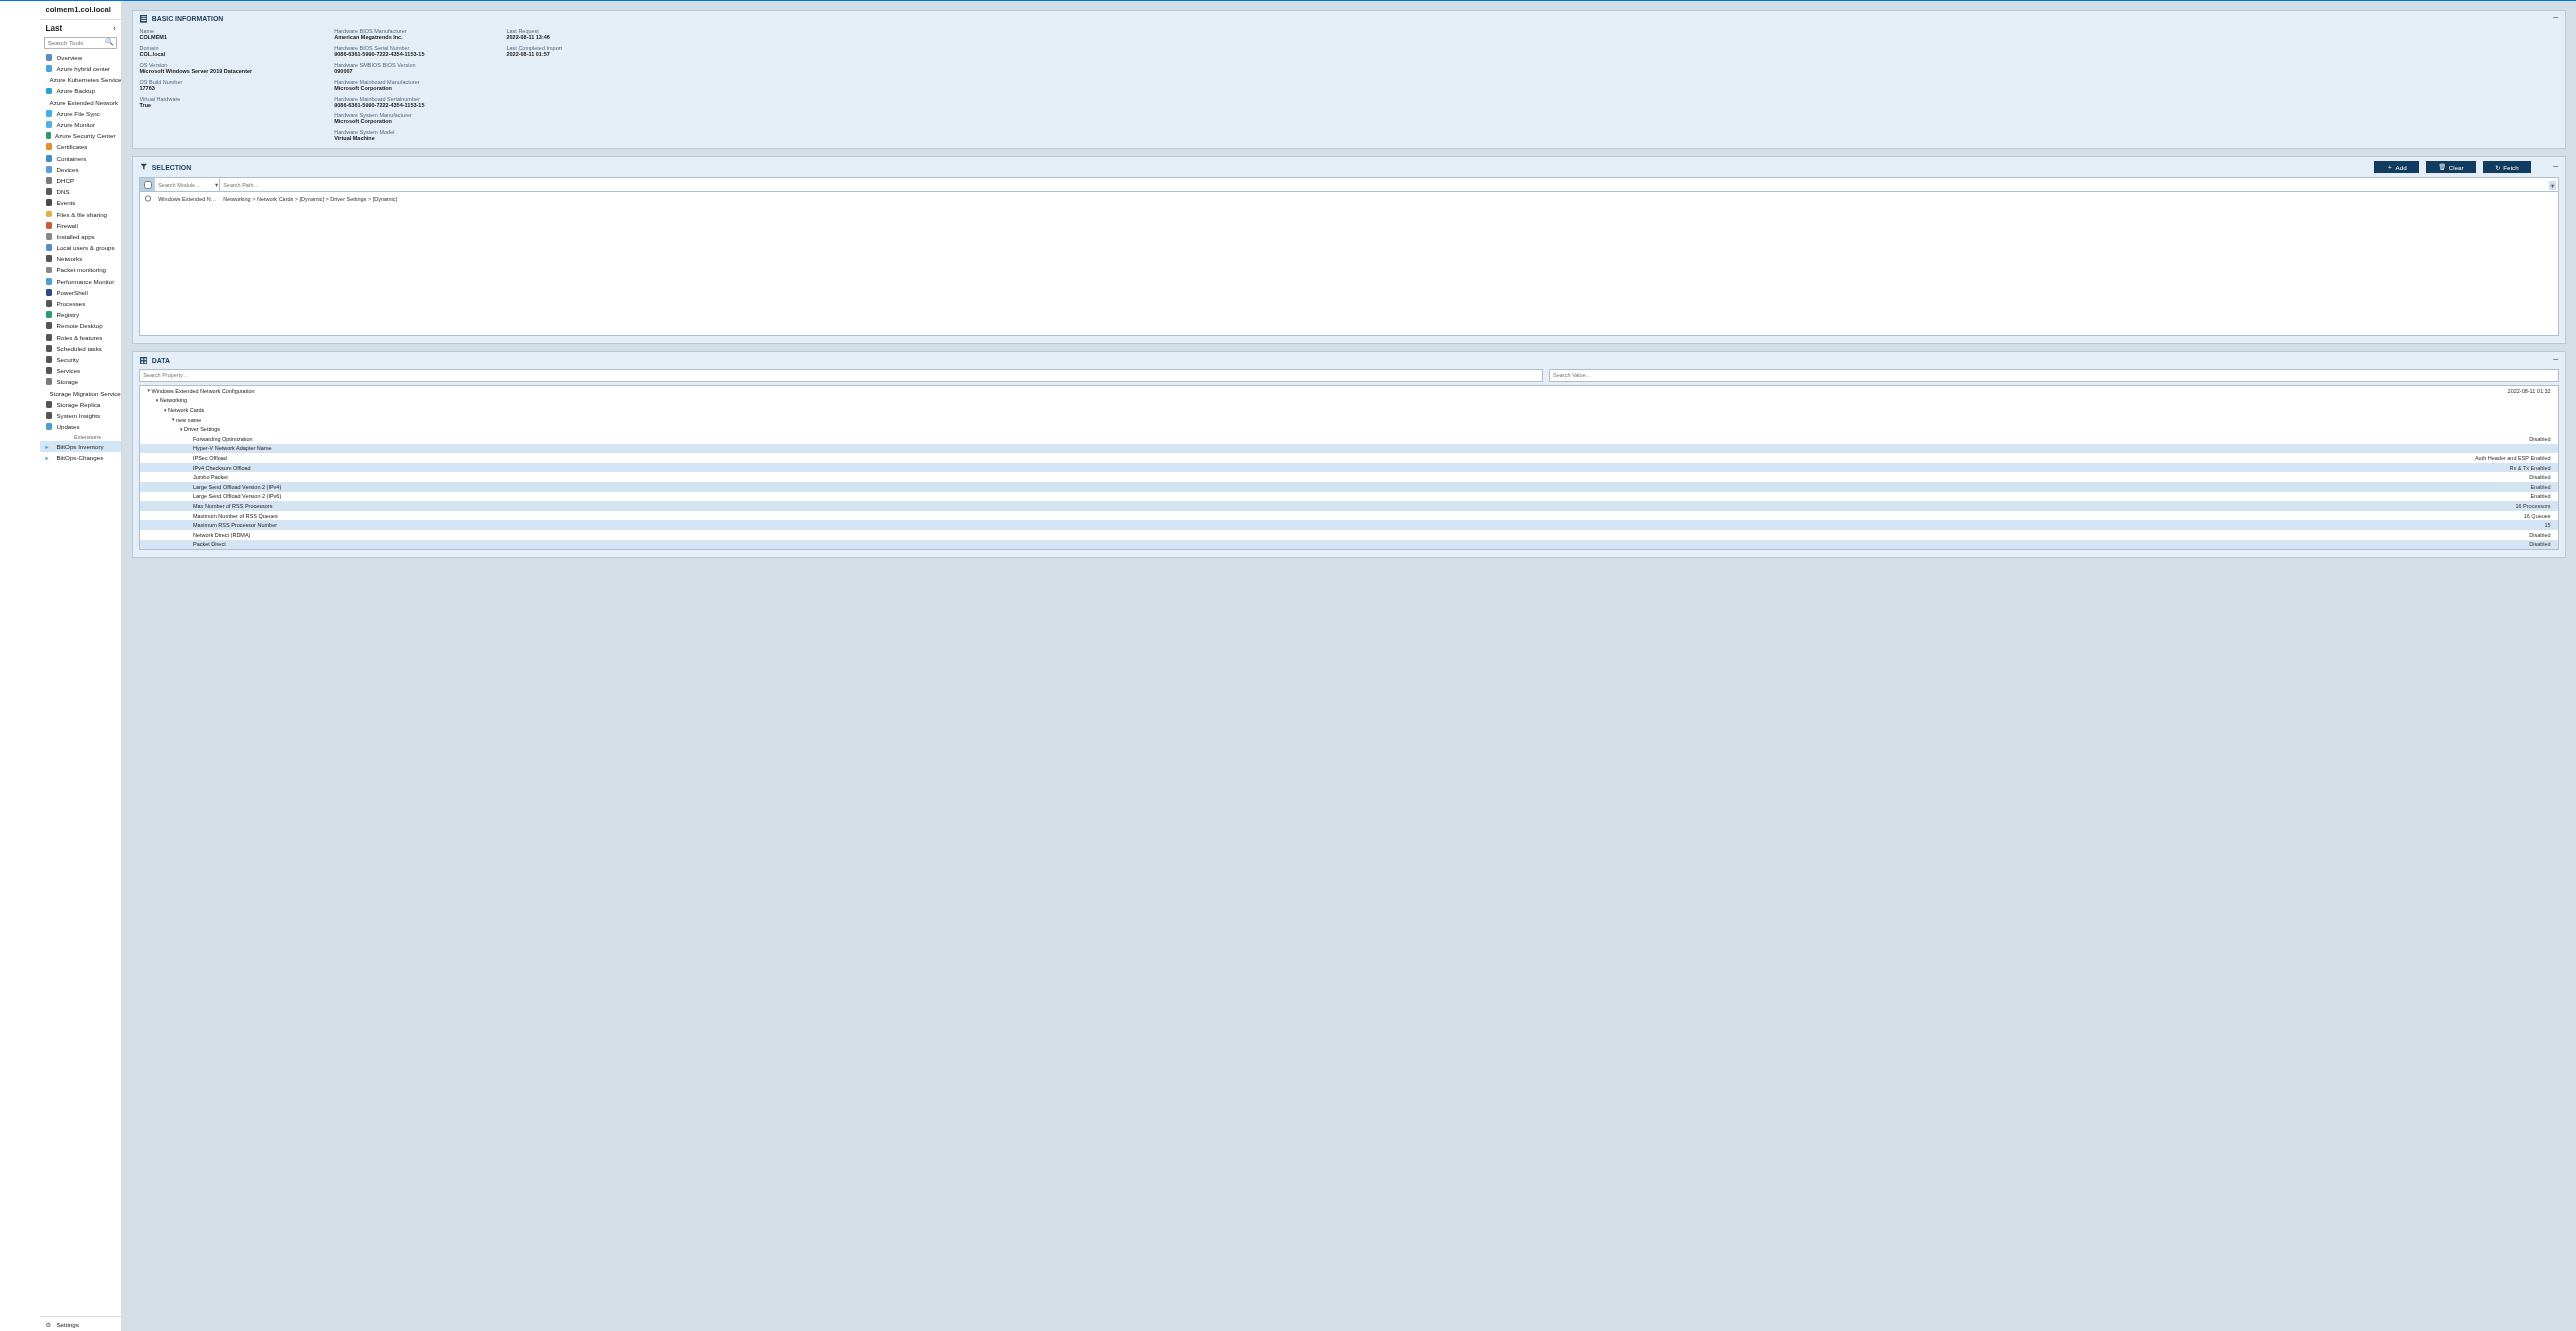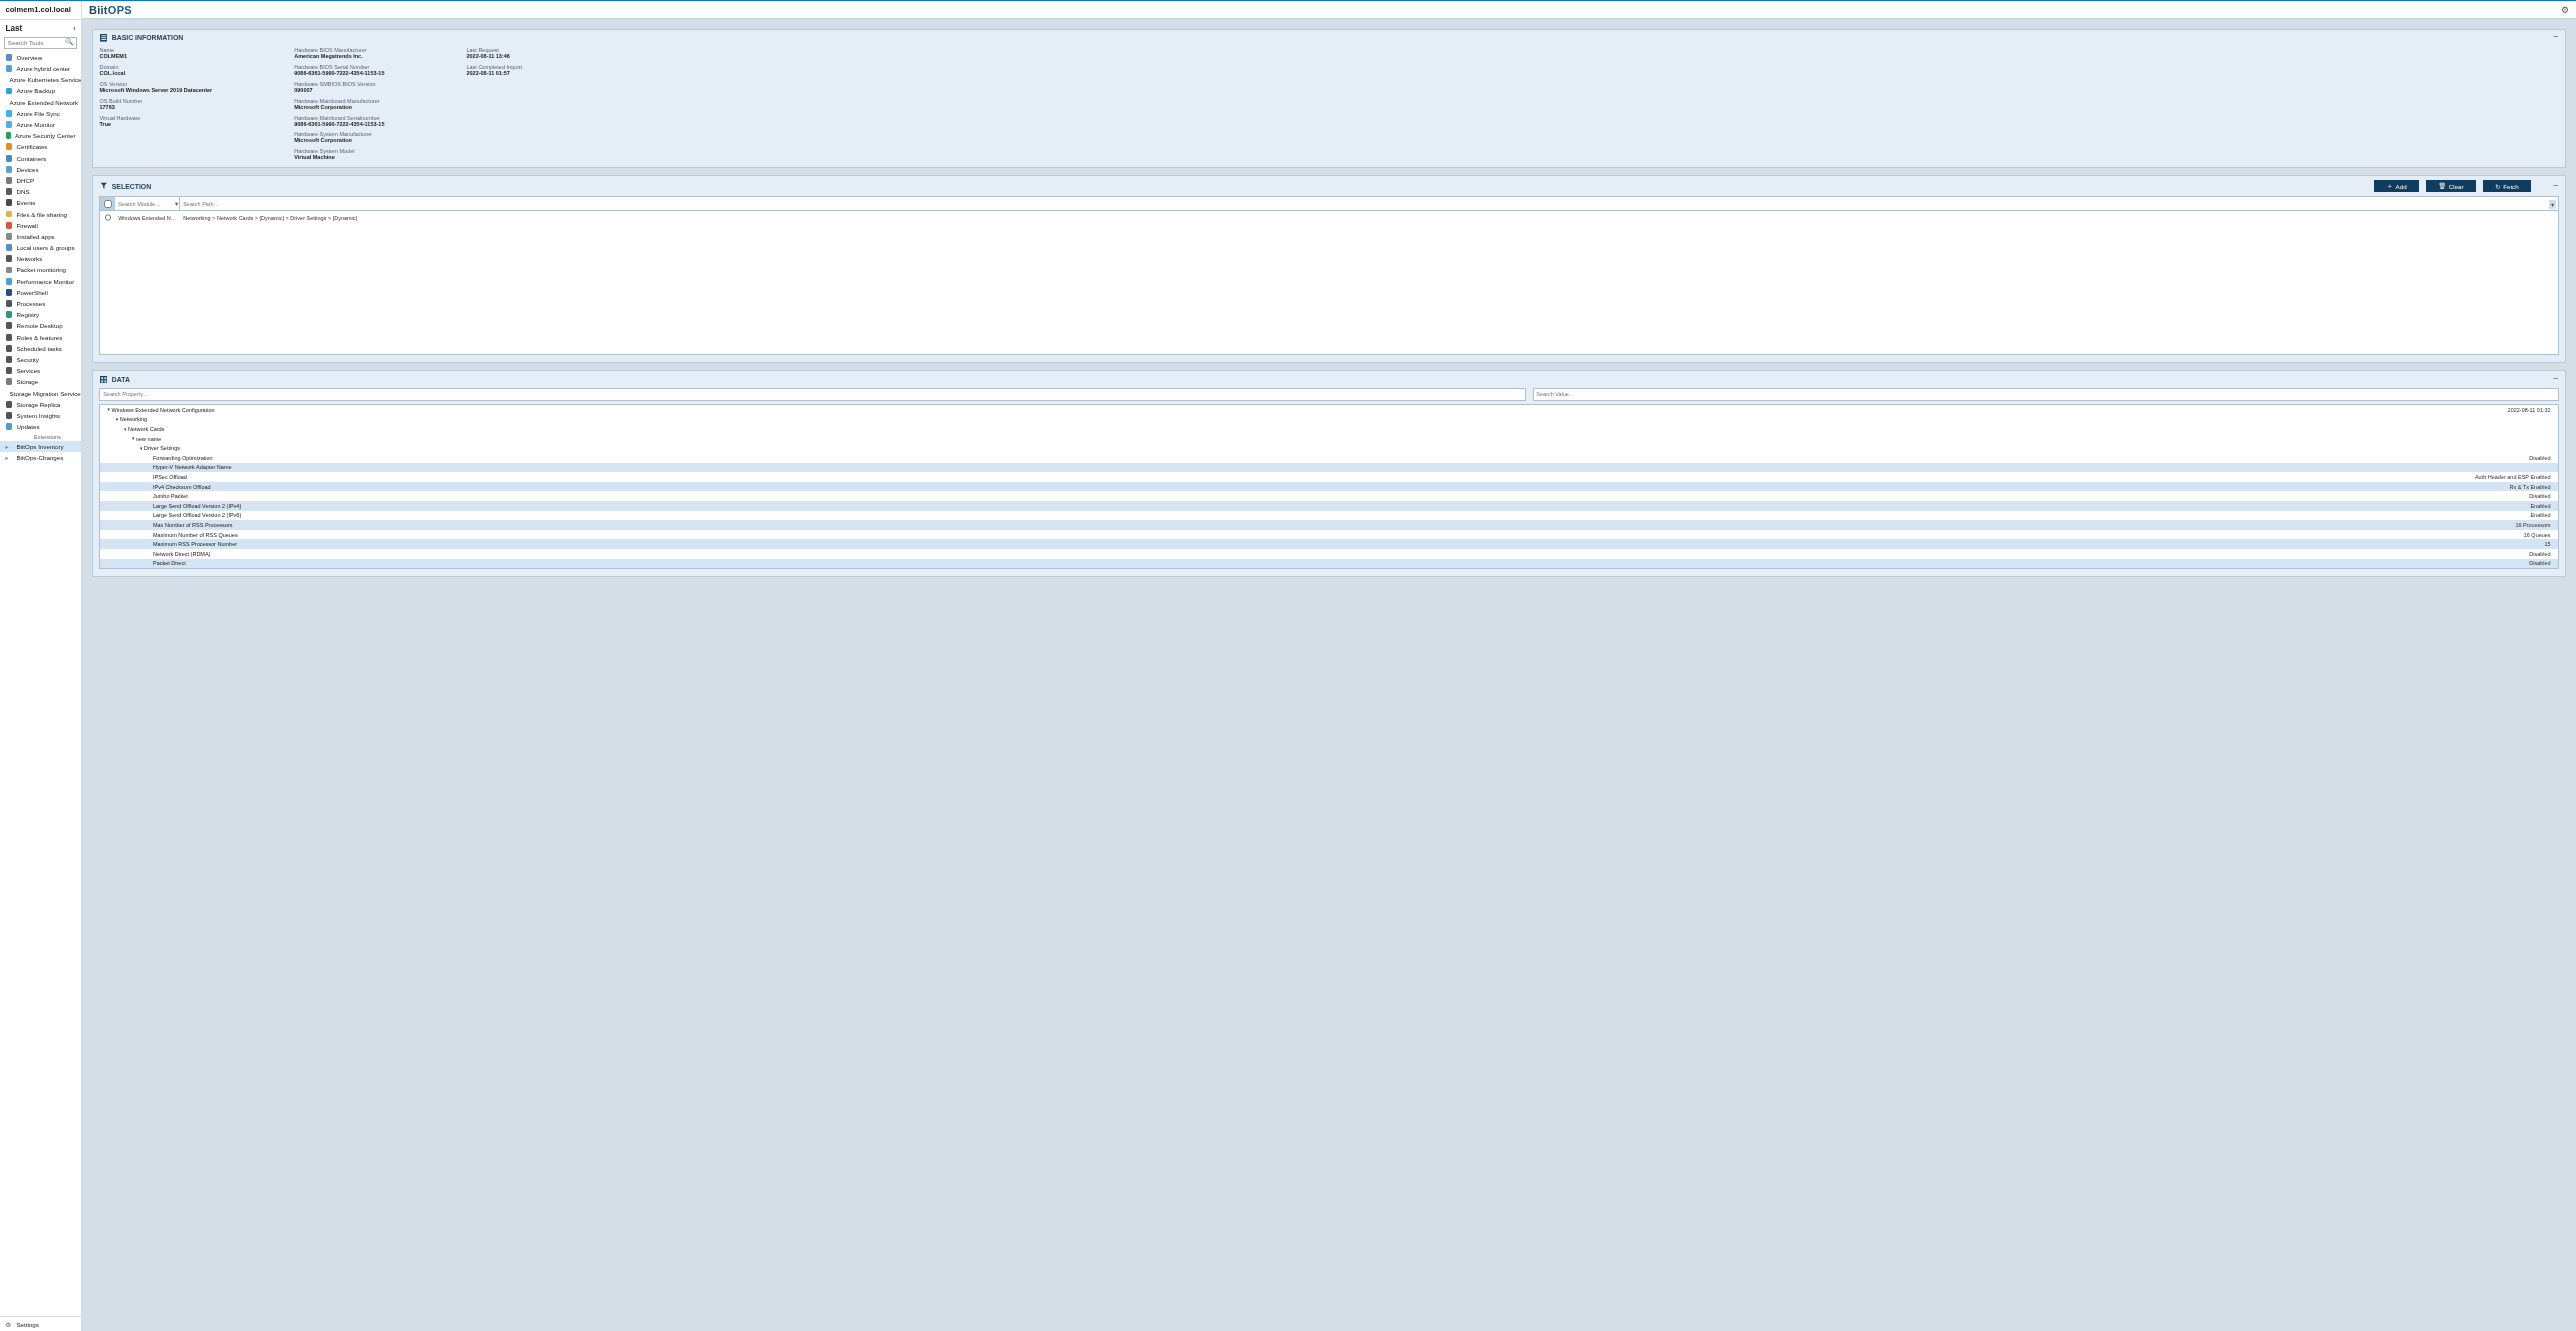--- a/index.html
+++ b/index.html
@@ -1,20 +1,20 @@
 <!DOCTYPE html>
 <html style="font-size:11px"><head>
 <meta charset="utf-8">
 <style>
 * { margin: 0; padding: 0; box-sizing: border-box; font-family: "Segoe UI", Arial, sans-serif; }
 body { font-size: 7.6px; color: #1b1b1b; background: #fff; overflow: hidden; }
 
 .top-bar { height: 1.4px; background: #0078d4; }
 
-.layout { display: flex; height: calc(100vh - 1.4px); }
+.layout { display: flex; height: calc(100vh - 1.4px); margin-left: 40px; }
 
 
 .sidebar { width: 82px; min-width: 82px; border-right: 0.7px solid #d9d9d9; display: flex; flex-direction: column; background: #fff; }
 .sb-host { font-weight: 600; font-size: 7.6px; padding: 4.1px 5.5px; border-bottom: 0.7px solid #d9d9d9; white-space: nowrap; overflow: hidden; }
 .sb-tools-hdr { display: flex; align-items: center; justify-content: space-between; padding: 4.1px 5.5px 2.7px; font-size: 8.2px; font-weight: 600; }
 .sb-tools-hdr .chev { font-size: 6.9px; color: #555; cursor: pointer; }
 .sb-search { margin: 1.4px 4.1px 2.7px; position: relative; }
 .sb-search input { width: 100%; height: 12.4px; font-size: 6.2px; padding: 0 12.4px 0 2.7px; border: 0.7px solid #b6b6b6; background: #fff; }
 .sb-search .sicon { position: absolute; right: 2.7px; top: 1.4px; color: #555; font-size: 6.9px; }
 
@@ -258,26 +258,20 @@
       </div>
     <div class="sb-footer">
       <div class="sb-item">
         <span class="ico" style="background:none;color:#555;">⚙</span>
         <span>Settings</span>
       </div>
     </div>
   </div>
 
   <div class="main">
-    <div class="brand-bar">
-      <div class="brand-logo">
-        <span>Biit</span><span class="b2">OPS</span>
-      </div>
-      <span class="gear">⚙</span>
-    </div>
 
     <div class="content">
 
       <div class="panel">
         <div class="panel-hdr">
           <span class="phicon">
             <svg width="7.6" height="7.6" viewBox="0 0 12 12">
                 <rect width="12" height="12" fill="#22445f"></rect>
                 <rect x="2" y="2" width="8" height="1.5" fill="#e5eef6"></rect>
                 <rect x="2" y="5" width="8" height="1.5" fill="#e5eef6"></rect>

